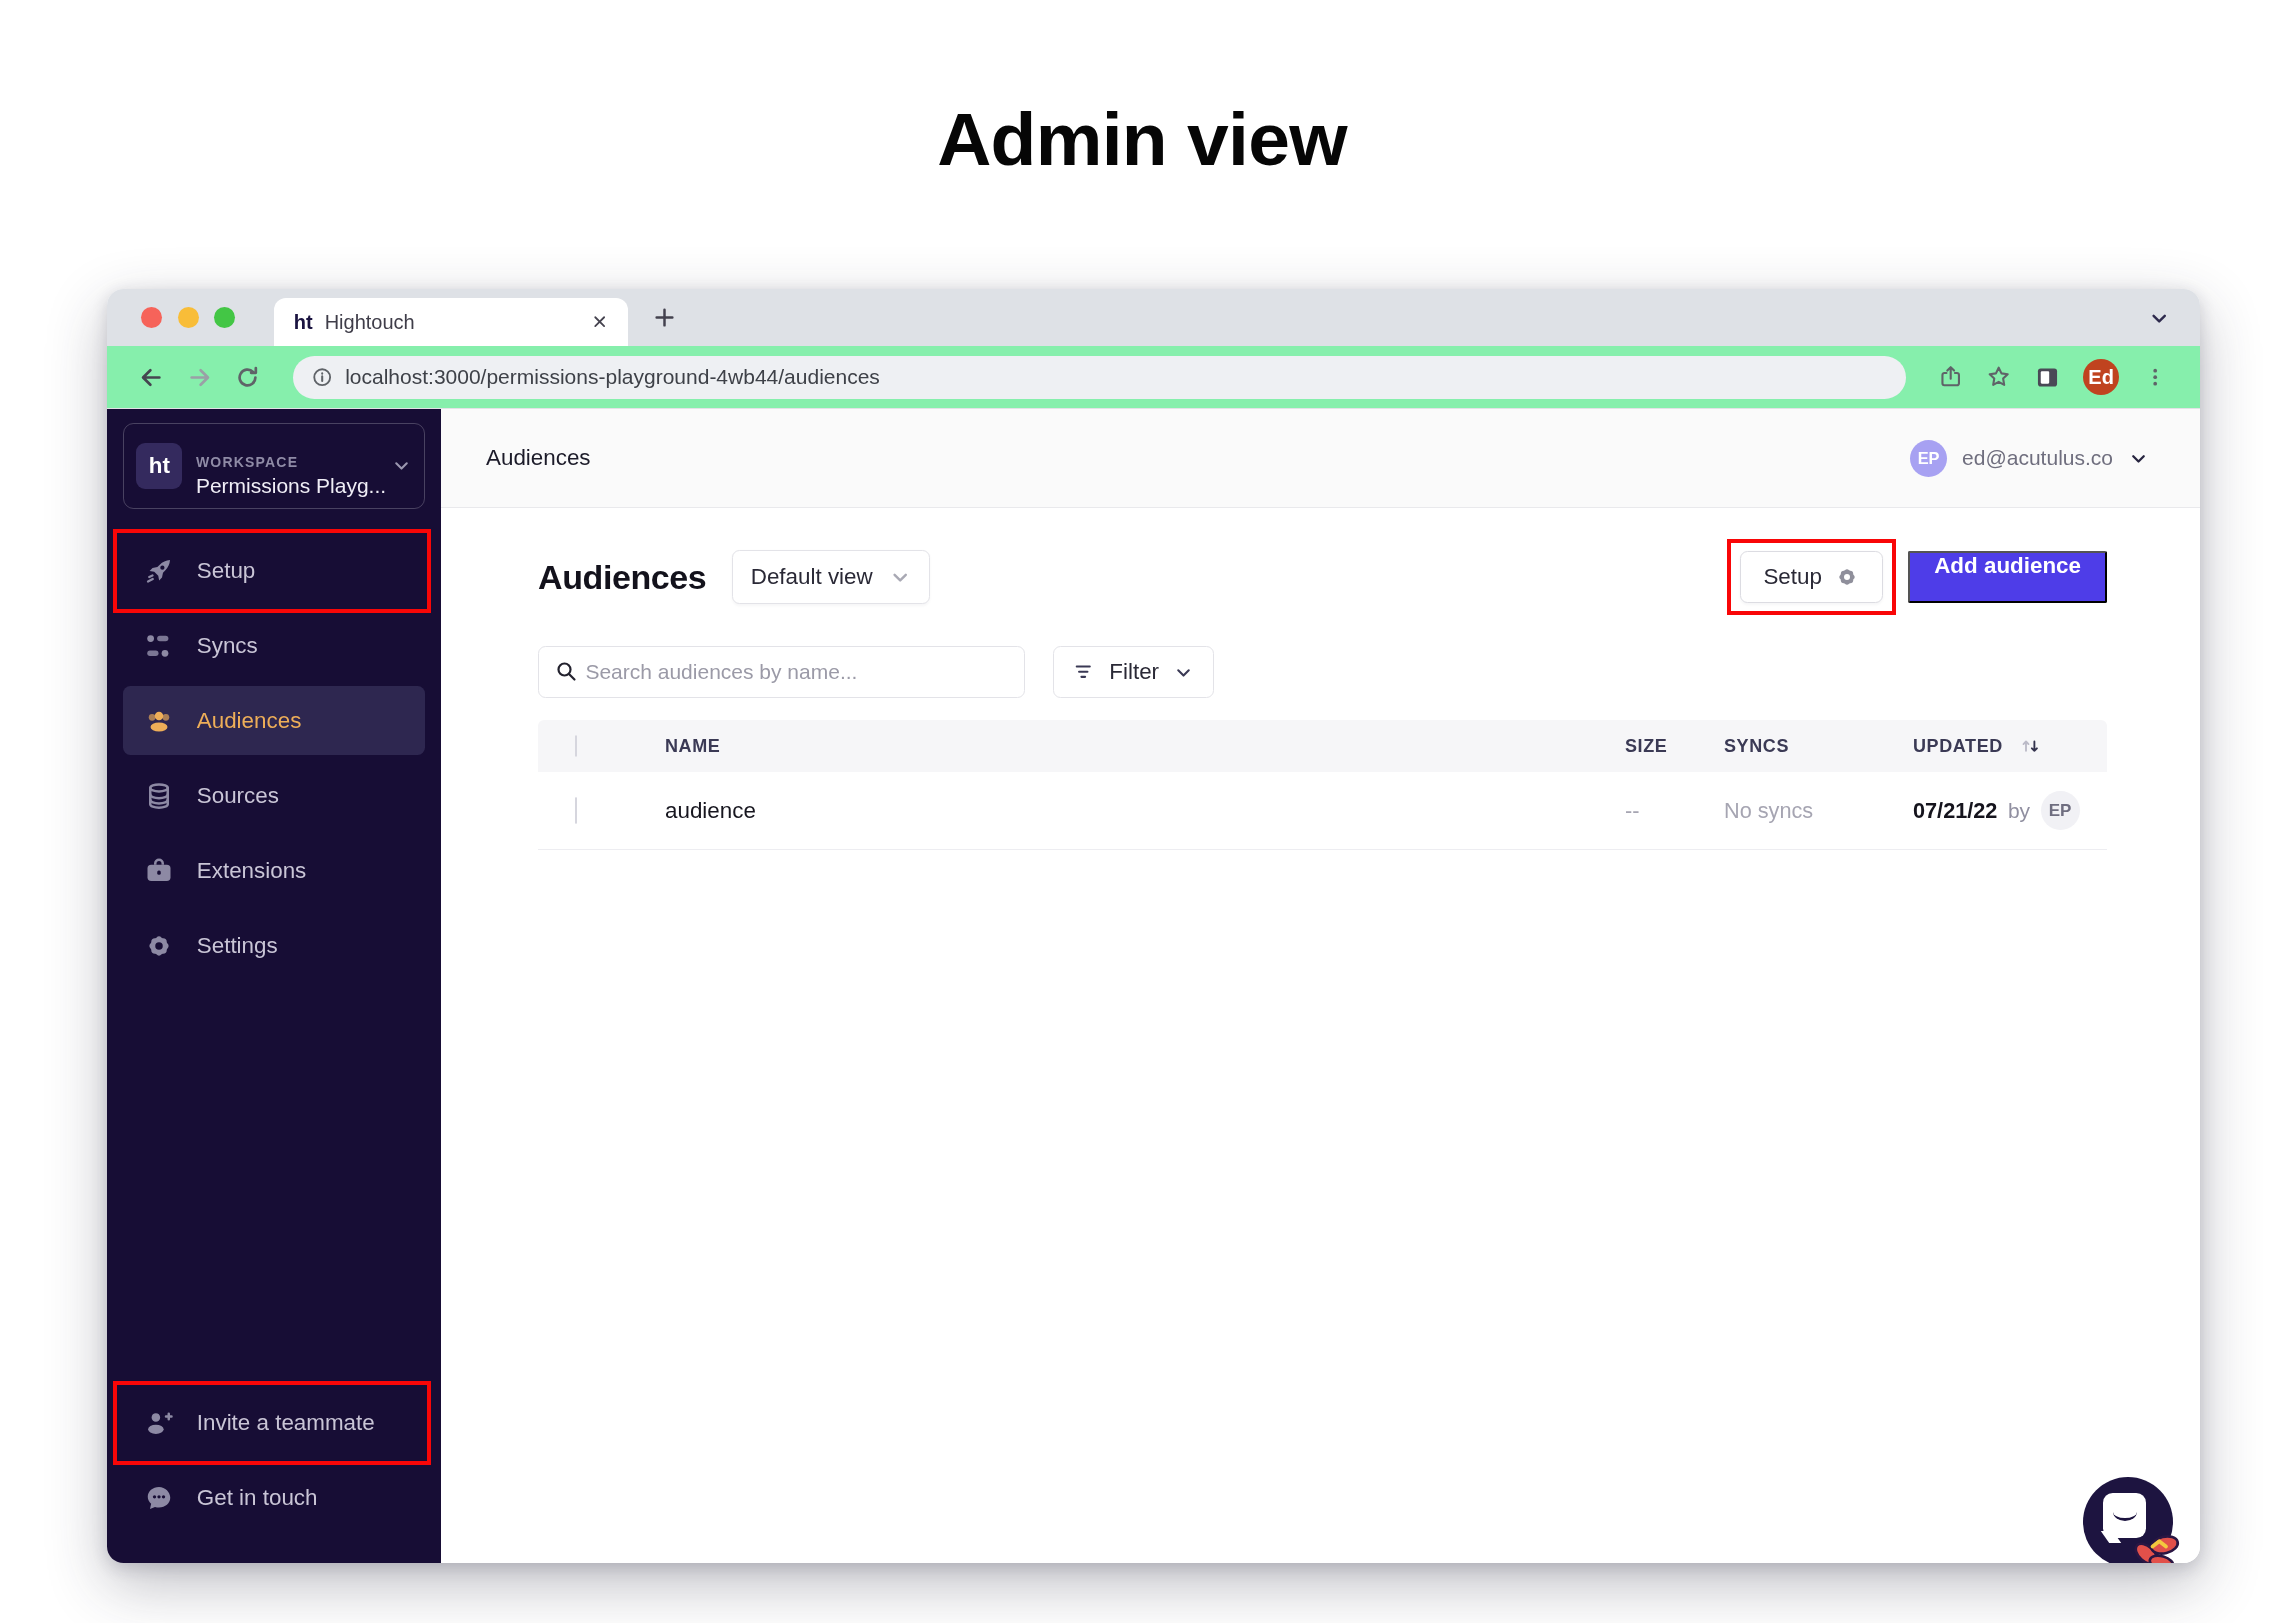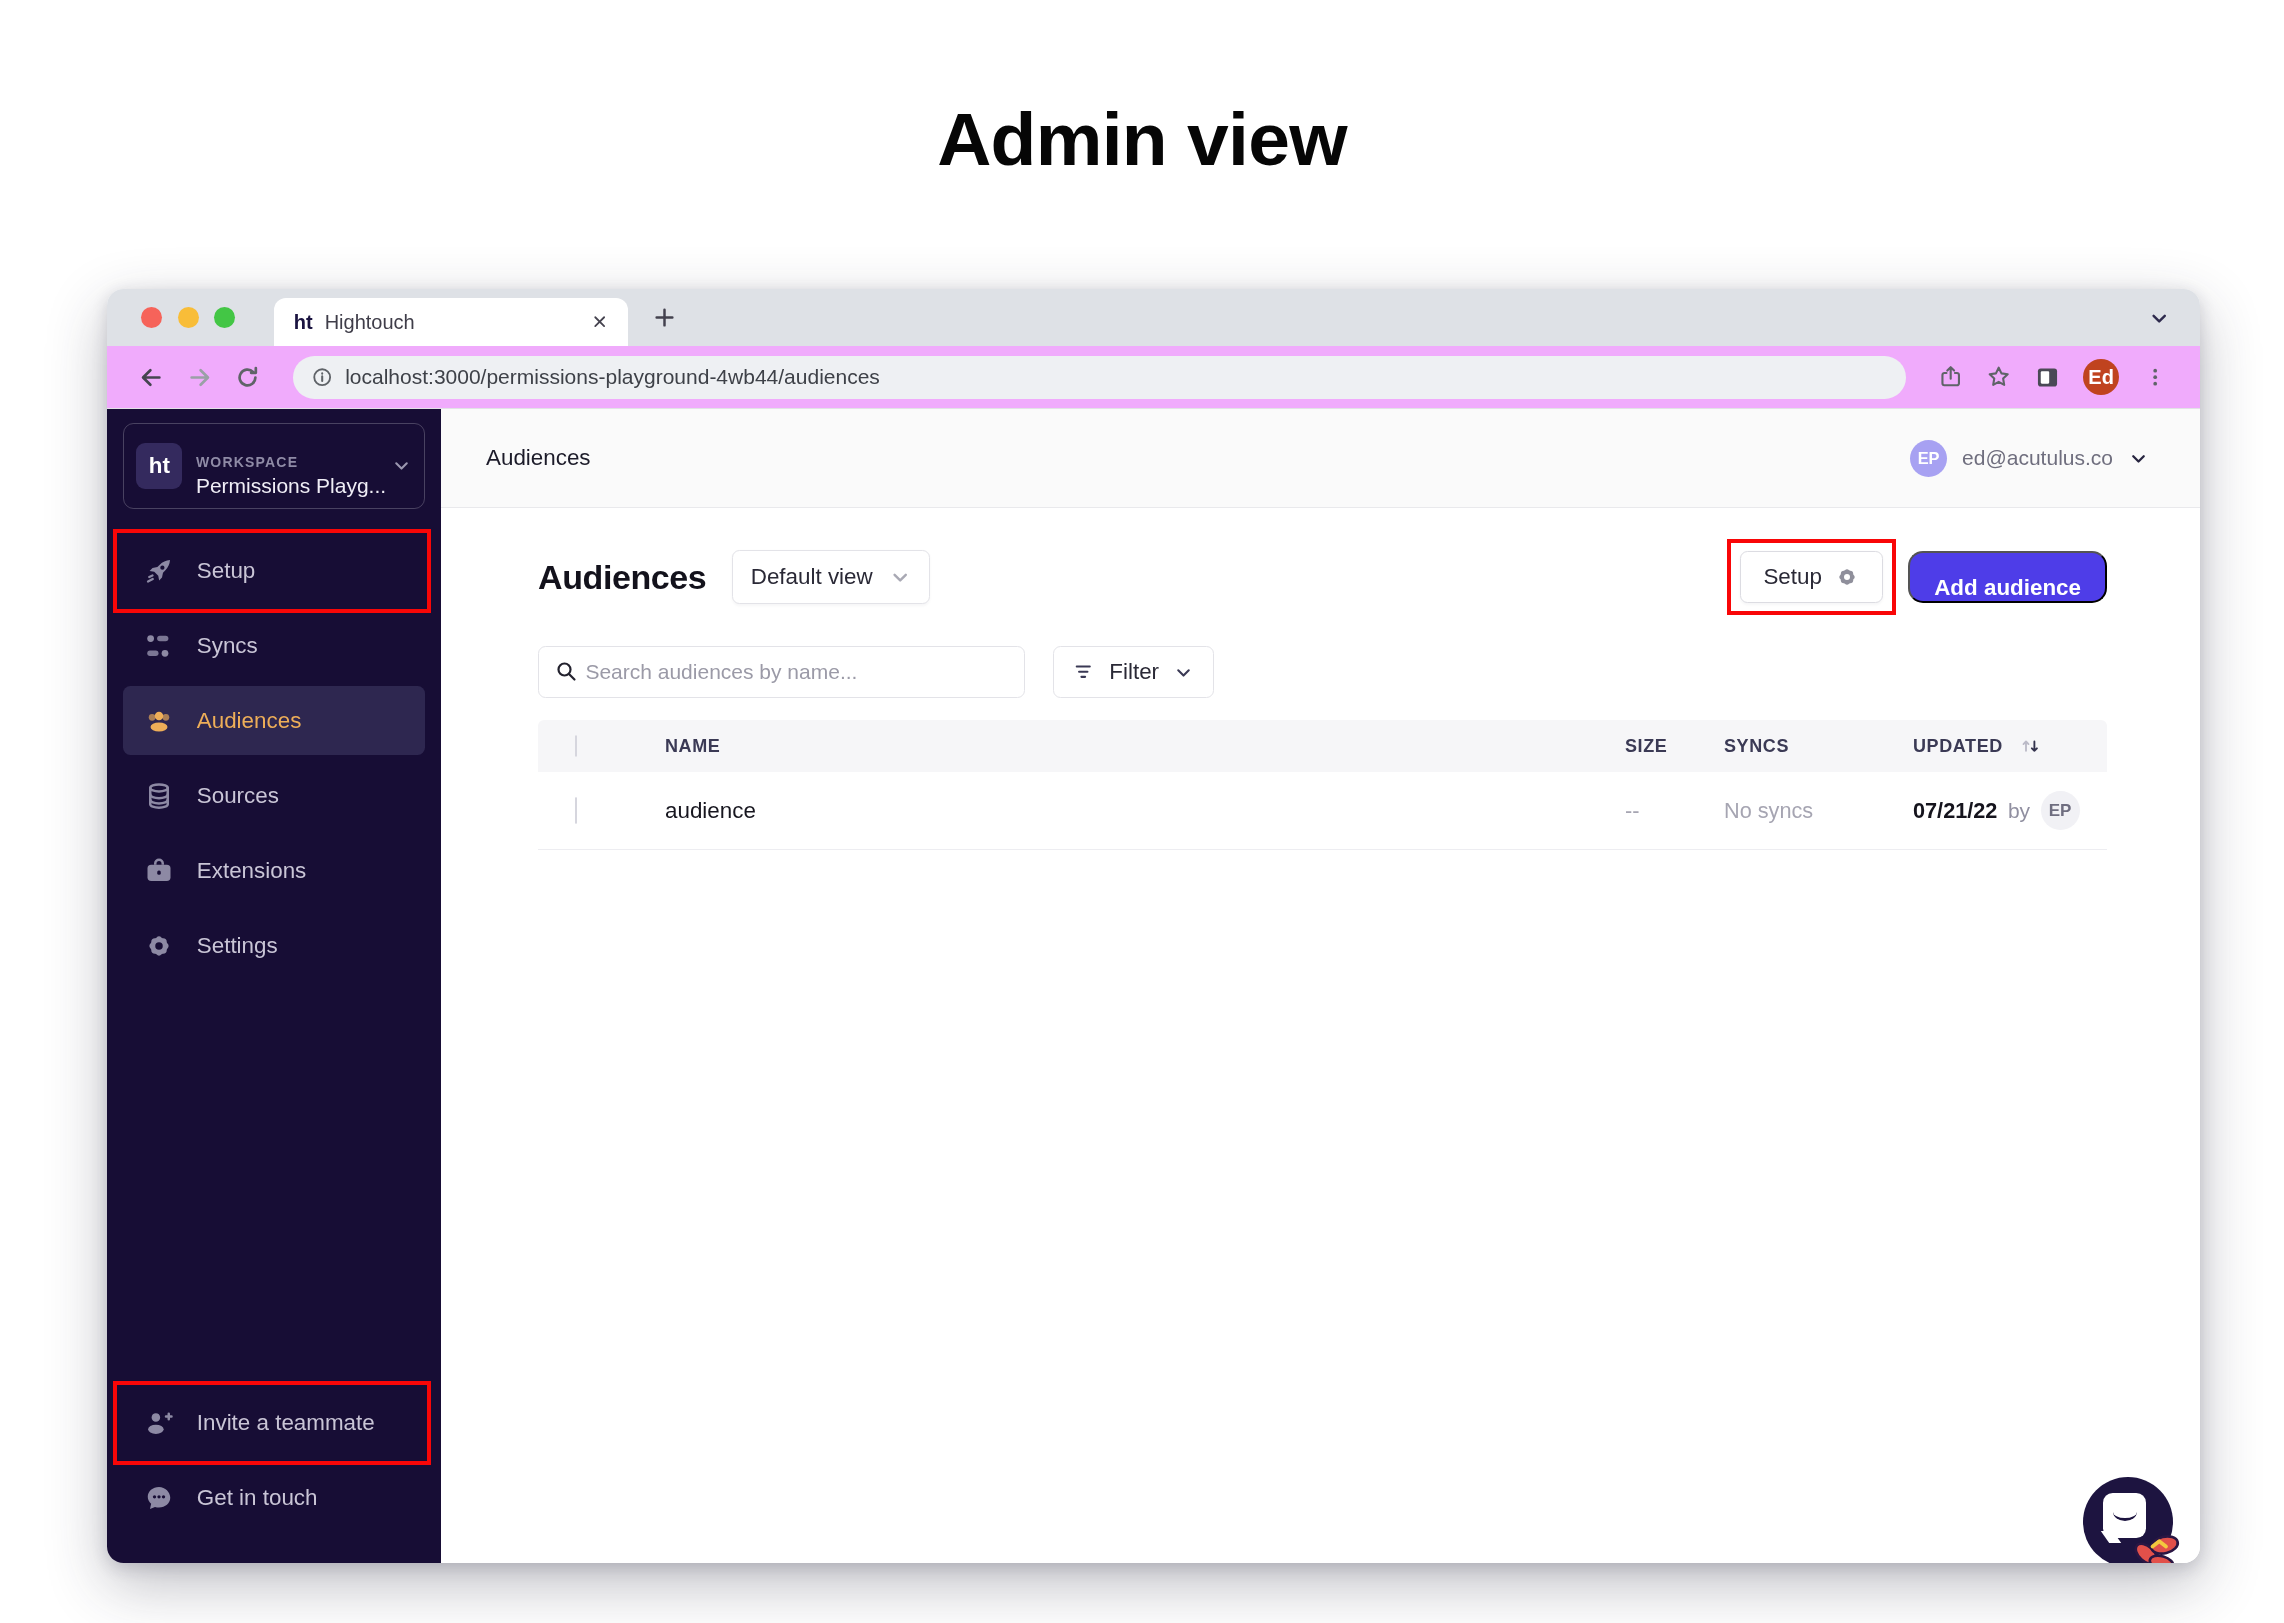--- a/index.html
+++ b/index.html
@@ -22,21 +22,21 @@
   .tl-yellow { background:#f8bd38; }
   .tl-green  { background:#43c645; }
   .tab { margin-left:39px; align-self:flex-end; height:48px; width:354px; background:#ffffff;
          border-radius:12px 12px 0 0; display:flex; align-items:center; padding:0 19.4px; gap:12px; }
   .tab-favicon { font-weight:800; font-size:20px; color:#1a1340; }
   .tab-title   { font-size:20px; color:#3f3d49; flex:1; }
   .newtab { margin-left:22.4px; color:#43414e; display:flex; }
   .tabstrip-chevron { position:absolute; right:30px; top:18px; color:#2e2a4d; display:flex; }
 
   
-  .toolbar { height:63px; background:#f0abfc; border-bottom:1.5px solid #e2e2e6;
+  .toolbar { height:63px; background:#86efac; border-bottom:1.5px solid #e2e2e6;
              display:flex; align-items:center; padding:0 25.4px; gap:9px; }
   .nav-btn { width:39px; height:39px; display:flex; align-items:center; justify-content:center; }
   .urlbar { flex:1; height:43px; background:#eef0f3; border-radius:22.4px; margin:0 16.4px;
             display:flex; align-items:center; padding:0 18px; gap:12px; }
   .url-text { font-size:21px; color:#3e4148; }
   .avatar-ed { width:36px; height:36px; border-radius:50%; background:#c0431f; color:#fff;
                font-size:20px; font-weight:600; display:flex; align-items:center; justify-content:center; margin:0 7.5px; }
 
   
   .content { display:flex; height:1155px; }
@@ -81,21 +81,21 @@
   .page-h2 { font-size:34px; font-weight:700; color:#13121c; letter-spacing:-0.4px; }
   .view-select { height:54px; background:#fff; border:1.5px solid #e3e3e8; border-radius:7.5px;
                  display:flex; align-items:center; gap:16.4px; padding:0 18px;
                  font-size:22.4px; color:#2a2936; box-shadow:0 1.5px 3px rgba(20,20,40,.04); }
   .title-actions { margin-left:auto; display:flex; align-items:center; gap:25.4px; }
   .btn-setup-wrap { position:relative; }
   .btn-setup-wrap .annotation-ring { inset:-12px -13.5px; }
   .btn-setup { height:52px; background:#fff; border:1.5px solid #dcdce2; border-radius:7.5px;
                display:flex; align-items:center; gap:13.5px; padding:0 22.4px;
                font-size:22.4px; font-weight:500; color:#2a2936; box-shadow:0 1.5px 3px rgba(20,20,40,.04); }
-  .btn-add { height:52px; background:#4e3de8; border-radius:15px; display:flex; align-items:flex-end;
+  .btn-add { height:52px; background:#4e3de8; border-radius:2px; display:flex; align-items:flex-start;
              padding:0 24px; font-size:22.4px; font-weight:600; color:#fff; }
 
   .controls-row { display:flex; align-items:center; gap:28px; margin-top:42px; }
   .searchbox { width:487px; height:52px; border:1.5px solid #e3e3e8; border-radius:7.5px;
                display:flex; align-items:center; gap:6px; padding:0 16.4px; background:#fff; }
   .searchbox input { flex:1; border:none; outline:none; background:transparent;
                      font-size:21px; color:#2a2936; font-family:inherit; }
   .searchbox input::placeholder { color:#9b9aa7; }
   .btn-filter { height:52px; border:1.5px solid #e3e3e8; border-radius:7.5px; background:#fff;
                 display:flex; align-items:center; gap:13.5px; padding:0 19.4px;

